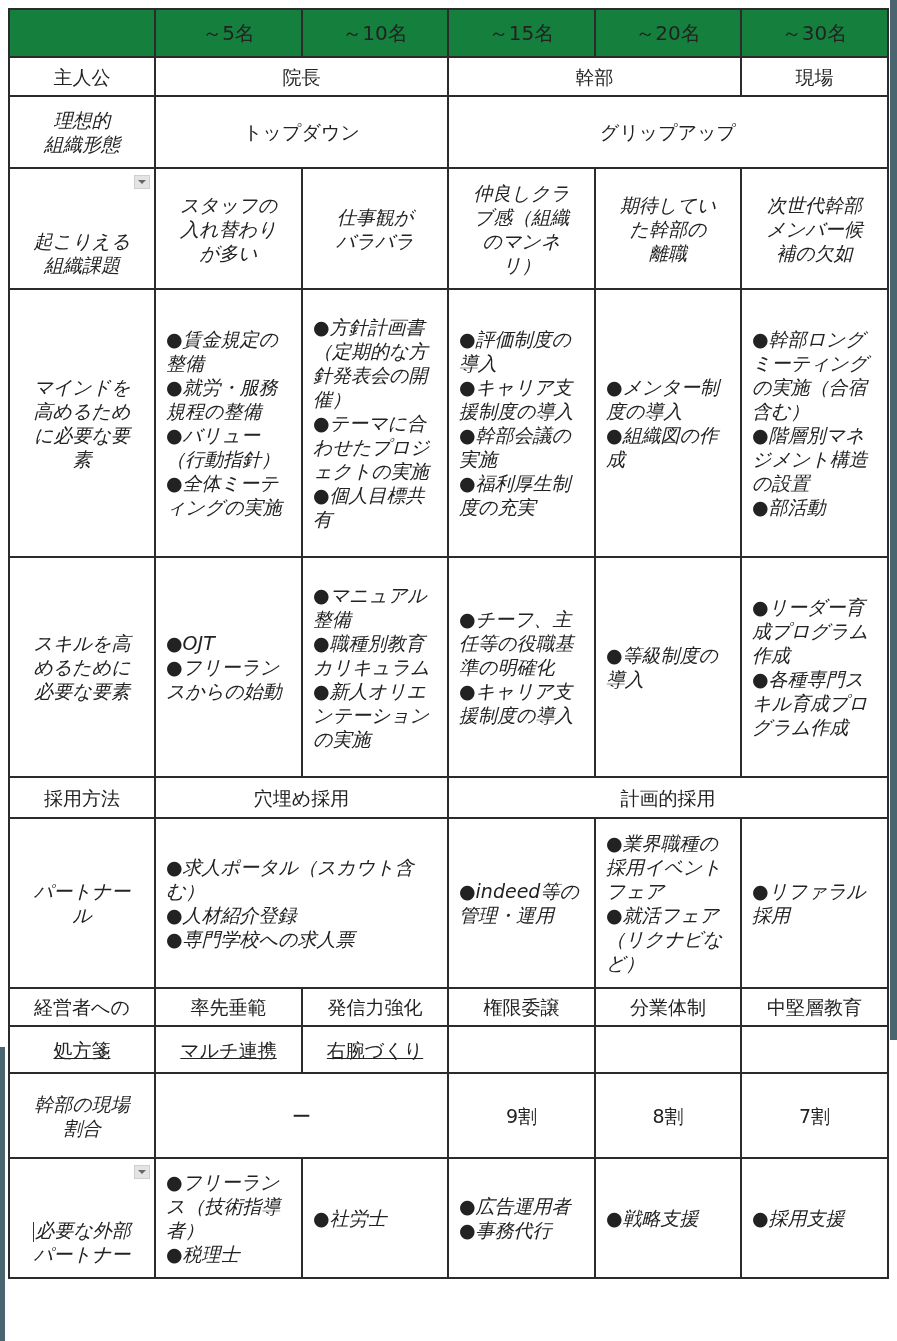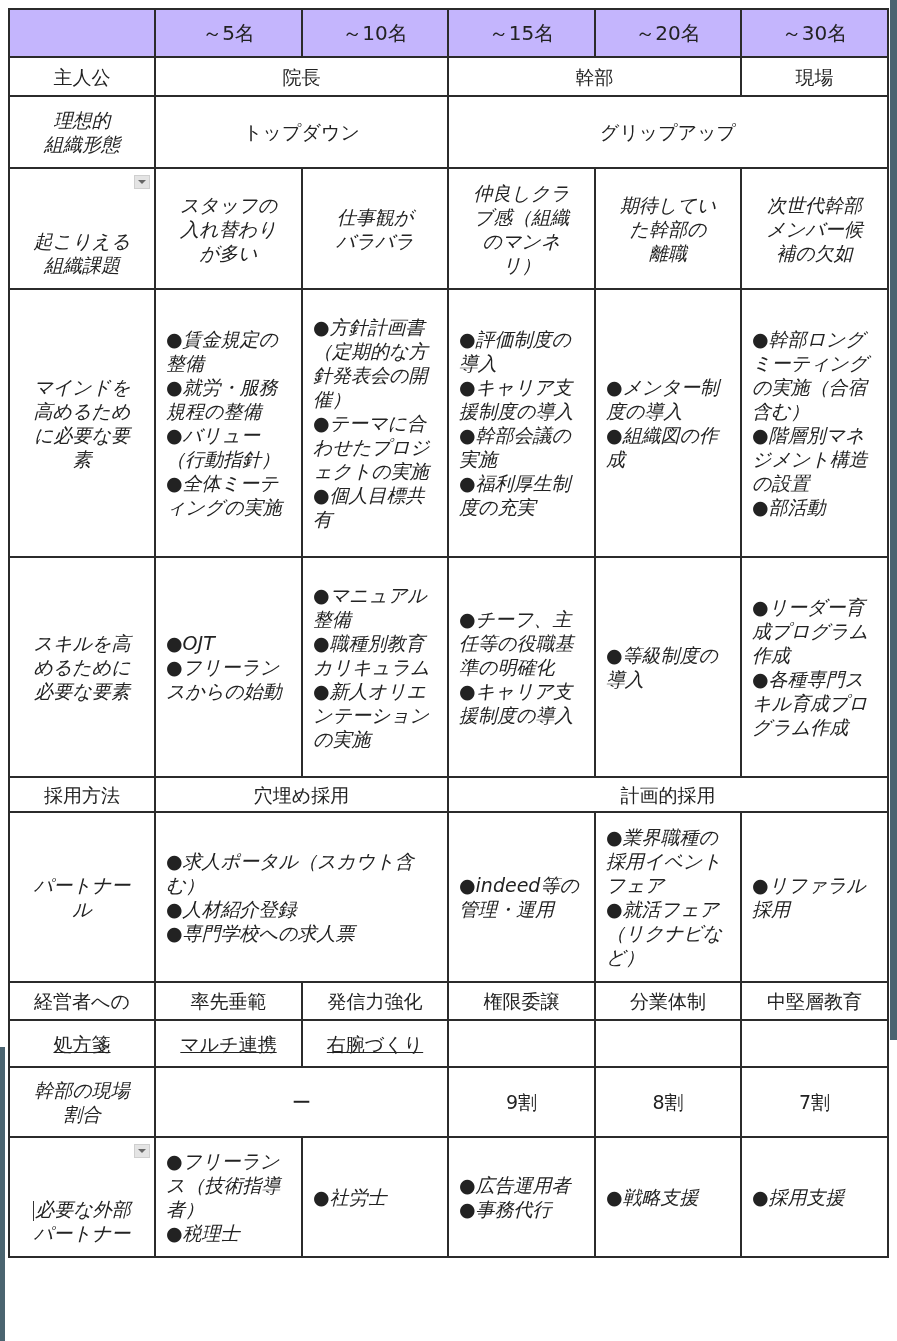--- a/index.html
+++ b/index.html
@@ -22,21 +22,21 @@
   table.grid td {
     border: 2px solid #2b2b2b;
     padding: 0 6px;
     font-size: 19px;
     line-height: 24px;
     vertical-align: middle;
     text-align: center;
     overflow: hidden;
     position: relative;
   }
-  table.grid tr.hdr td { background: #c4b5fd; font-size: 20px; }
+  table.grid tr.hdr td { background: #15803d; font-size: 20px; }
   td.left { text-align: left !important; padding-left: 10px !important; }
   td.lbl { font-size: 19px; }
   .dd {
     position: absolute; right: 4px; top: 6px; width: 14px; height: 12px;
     background: #e4e4e4; border: 1px solid #cfcfcf;
   }
   .dd::after {
     content: ""; position: absolute; left: 3px; top: 4px;
     border-left: 4px solid transparent; border-right: 4px solid transparent;
     border-top: 4px solid #666;
@@ -139,21 +139,21 @@
     <td class="left ml" data-bind="rows.skill_elements.cells.1">●マニュアル整備
 ●職種別教育カリキュラム
 ●新人オリエンテーションの実施</td>
     <td class="left ml" data-bind="rows.skill_elements.cells.2">●チーフ、主任等の役職基準の明確化
 ●キャリア支援制度の導入</td>
     <td class="left ml" data-bind="rows.skill_elements.cells.3">●等級制度の導入</td>
     <td class="left ml" data-bind="rows.skill_elements.cells.4">●リーダー育成プログラム作成
 ●各種専門スキル育成プログラム作成</td>
   </tr>
 
-  <tr style="height:35px">
+  <tr style="height:41px">
     <td class="lbl" data-bind="rows.hiring_method.label">採用方法</td>
     <td colspan="2" data-bind="rows.hiring_method.cells.0">穴埋め採用</td>
     <td colspan="3" data-bind="rows.hiring_method.cells.1">計画的採用</td>
   </tr>
 
   <tr style="height:170px">
     <td class="lbl ml" data-bind="rows.hiring_channel.label">パートナー
 ル</td>
     <td colspan="2" class="left ml" data-bind="rows.hiring_channel.cells.0">●求人ポータル（スカウト含む）
 ●人材紹介登録
@@ -176,21 +176,21 @@
   <tr class="seam" style="height:47px">
     <td class="lbl" data-bind="rows.prescription.label_bottom">処方箋</td>
     <td data-bind="rows.prescription.cells_bottom.0">マルチ連携</td>
     <td data-bind="rows.prescription.cells_bottom.1">右腕づくり</td>
     <td data-bind="rows.prescription.cells_bottom.2"></td>
     <td data-bind="rows.prescription.cells_bottom.3"></td>
     <td data-bind="rows.prescription.cells_bottom.4"></td>
   </tr>
 
 
-  <tr style="height:70px">
+  <tr style="height:85px">
     <td class="lbl ml" data-bind="rows.exec_field_ratio.label">幹部の現場
 割合</td>
     <td colspan="2" data-bind="rows.exec_field_ratio.cells.0">ー</td>
     <td data-bind="rows.exec_field_ratio.cells.1">9割</td>
     <td data-bind="rows.exec_field_ratio.cells.2">8割</td>
     <td data-bind="rows.exec_field_ratio.cells.3">7割</td>
   </tr>
 
   <tr style="height:120px">
     <td class="lbl ml">

